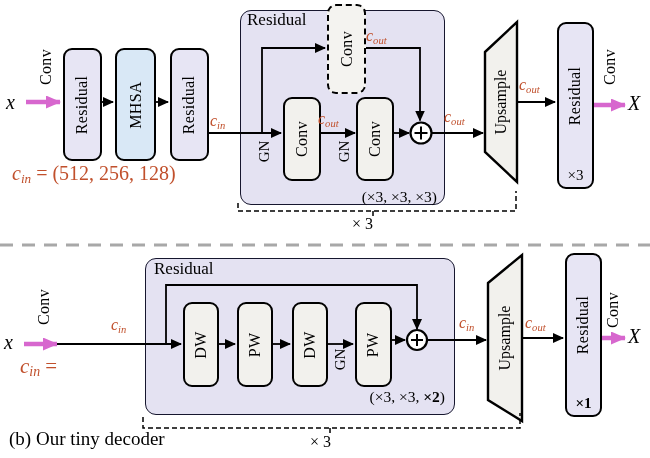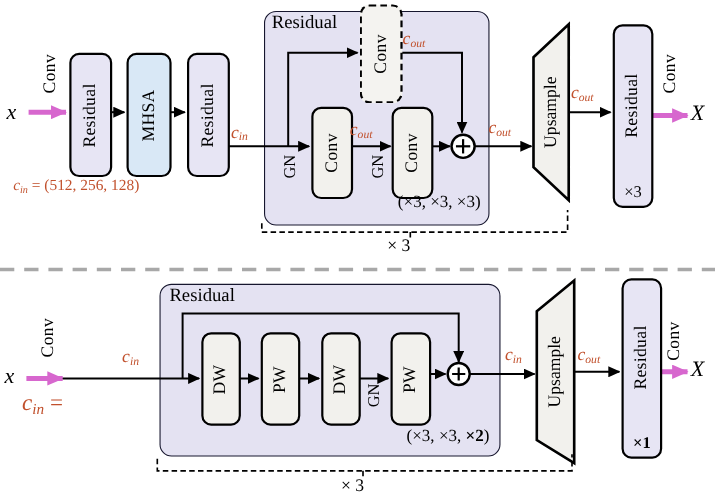--- a/index.html
+++ b/index.html
@@ -22,21 +22,21 @@
   .times{font-size:15px;margin-bottom:3px;}
   .times.bold{font-weight:bold;}
   
   .lab{position:absolute;z-index:3;white-space:nowrap;line-height:1.1;}
   .header{font-size:17px;}
   .caption{font-size:19px;}
   .mlab{position:absolute;z-index:3;color:#C1502C;font-size:16px;white-space:nowrap;line-height:1.1;}
   .mlab i{font-style:italic;}
   .mlab sub{font-size:0.66em;font-style:italic;vertical-align:-0.25em;}
   .mlab .rest{font-style:normal;}
-  .formula{font-size:14px;}
+  .formula{font-size:20px;}
   .var{position:absolute;z-index:3;font-style:italic;font-size:20px;white-space:nowrap;}
   .gn{position:absolute;z-index:3;display:flex;align-items:center;justify-content:center;}
   .gn span{transform:rotate(-90deg);font-size:15px;}
   .rep{position:absolute;z-index:3;font-size:15.5px;text-align:right;white-space:nowrap;}
   .xrep{position:absolute;z-index:3;font-size:16px;white-space:nowrap;}
   .upslab{position:absolute;z-index:3;display:flex;align-items:center;justify-content:center;}
   .upslab span{transform:rotate(-90deg);font-size:16px;white-space:nowrap;}
 </style>
 </head>
 <body>
@@ -136,21 +136,21 @@
   <div class="block gray" style="left:283px;top:97px;width:34px;height:80px">
     <span class="vtext">Conv</span>
   </div>
   <span class="mlab" style="left:318px;top:110px"><i>c</i><sub>out</sub></span>
   <div class="gn" style="left:333px;top:129px;width:24px;height:44px">
     <span>GN</span>
   </div>
   <div class="block gray" style="left:356px;top:97px;width:34px;height:80px">
     <span class="vtext">Conv</span>
   </div>
-  <span class="rep" style="left:285px;top:175px;width:152px">(×3, ×3, ×3)</span>
+  <span class="rep" style="left:285px;top:188px;width:152px">(×3, ×3, ×3)</span>
 
   <span class="mlab" style="left:444px;top:108px"><i>c</i><sub>out</sub></span>
 
   <div class="upslab" style="left:489px;top:57px;width:24px;height:90px">
     <span>Upsample</span>
   </div>
   <span class="mlab" style="left:519px;top:76px"><i>c</i><sub>out</sub></span>
 
   <div class="block col" style="left:557px;top:22px;width:33px;height:163px">
     <div class="vwrap">
@@ -201,14 +201,15 @@
         <span class="vtext">Residual</span>
       </div>
     <span class="times bold">×1</span>
   </div>
   <div class="gn" style="left:601px;top:285px;width:24px;height:50px">
     <span class="vtext" style="font-size:16px">Conv</span>
   </div>
   <span class="var" style="left:628px;top:325px">X</span>
 
   <span class="xrep" style="left:310px;top:433px">× 3</span>
+  <span class="lab caption" style="left:9px;top:429px">(b) Our tiny decoder</span>
 
 </div>
 
 </body></html>

